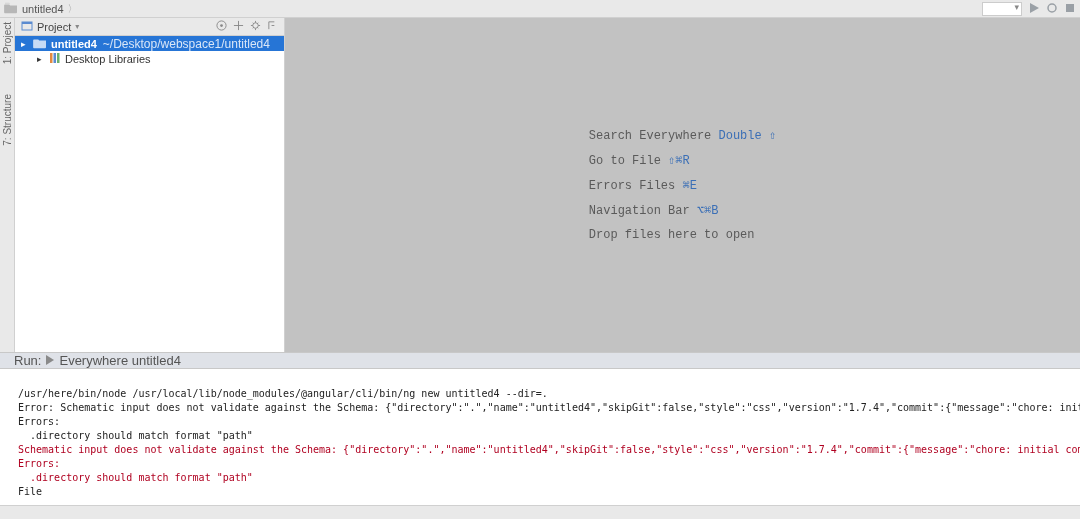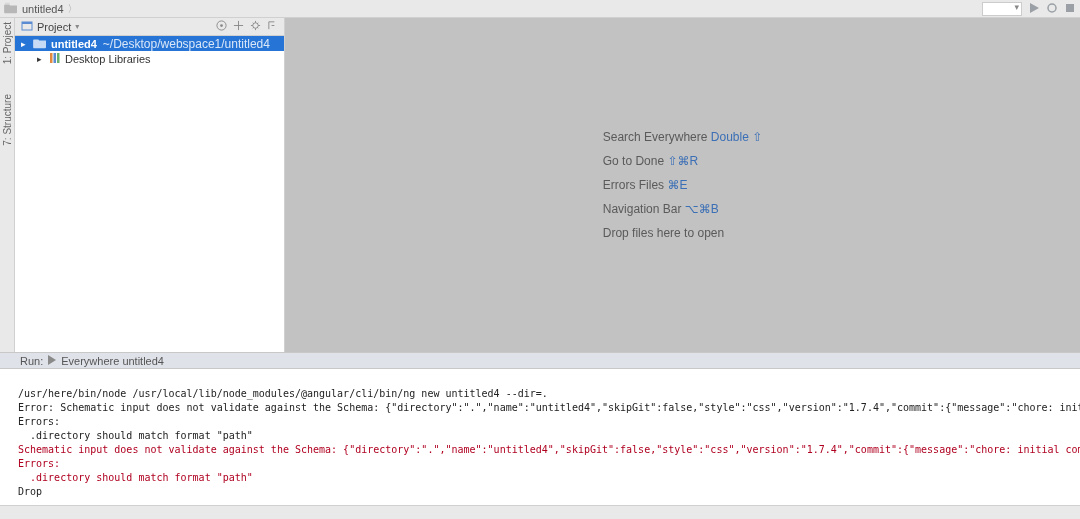--- a/index.html
+++ b/index.html
@@ -23,23 +23,23 @@
 .pane-tools svg { width:11px; height:11px; }
 .tree { flex:1; overflow:auto; }
 .tree-row { display:flex; align-items:center; height:15px; padding-left:6px; gap:4px; font-size:11px; }
 .tree-row.selected { background:#2675d6; color:#fff; }
 .tree-row.selected .subpath { color:#d9e6f7; }
 .tree-row .arrow { width:8px; font-size:9px; }
 .tree-row .subpath { color:#888; font-size:12px; margin-left:2px; }
 .tree-row.child { padding-left:22px; }
 .editor-area { flex:1; background:#c2c2c2; display:flex; align-items:center; justify-content:center; }
 .hints { text-align:left; }
-.hint-row { font-size:12px; color:#5a5a5a; margin:10px 0; }
+.hint-row { font-size:12px; color:#5a5a5a; margin:10px 0;font-family:Liberation Mono, monospace; }
 .hint-row .shortcut { color:#3b6fb6; }
-.run-bar { height:17px; background:#dfe2e8; border-top:1px solid #c8c8c8; border-bottom:1px solid #c8c8c8; display:flex; align-items:center; padding:0 20px; gap:4px; font-size:11px; color:#555; }
+.run-bar { height:17px; background:#dfe2e8; border-top:1px solid #c8c8c8; border-bottom:1px solid #c8c8c8; display:flex; align-items:center; padding:0 14px; gap:4px; font-size:13px; color:#555; }
 .run-bar .play svg { width:10px; height:10px; }
 .console { flex:0 0 auto; padding:4px 10px 6px 18px; font-family:Menlo,Consolas,monospace; font-size:10px; line-height:14px; color:#222; background:#fff; white-space:pre; overflow:hidden; }
 .console .err { color:#b00020; }
 .bottom-strip { height:14px; background:#e9e9e9; border-top:1px solid #d0d0d0; }
 .lib-icon svg { width:12px; height:12px; }
 </style>
 </head>
 <body>
 
 <div class="topbar">
@@ -121,21 +121,21 @@
               <rect x="8" y="1" width="2.5" height="10" fill="#6bb06b"></rect>
             </svg></span>
         <span>Desktop Libraries</span>
       </div>
     </div>
   </div>
 
   <div class="editor-area">
     <div class="hints">
       <div class="hint-row"><span>Search Everywhere</span> <span class="shortcut">Double ⇧</span></div>
-      <div class="hint-row"><span>Go to Done</span> <span class="shortcut">⇧⌘R</span></div>
+      <div class="hint-row"><span>Go to File</span> <span class="shortcut">⇧⌘R</span></div>
       <div class="hint-row"><span>Errors Files</span> <span class="shortcut">⌘E</span></div>
       <div class="hint-row"><span>Navigation Bar</span> <span class="shortcut">⌥⌘B</span></div>
       <div class="hint-row"><span>Drop files here to open</span></div>
     </div>
   </div>
 </div>
 
 <div class="run-bar">
   <span>Run:</span>
   <span class="play"><svg viewBox="0 0 10 10">
@@ -145,16 +145,16 @@
 </div>
 
 <div class="console">
 <span>/usr/here/bin/node /usr/local/lib/node_modules/@angular/cli/bin/ng new untitled4 --dir=.</span>
 <span>Error: Schematic input does not validate against the Schema: {"directory":".","name":"untitled4","skipGit":false,"style":"css","version":"1.7.4","commit":{"message":"chore: initial commit from @angular/cli\n\n    _</span>
 <span>Errors:</span>
 <span>  .directory should match format "path"</span>
 <span class="err">Schematic input does not validate against the Schema: {"directory":".","name":"untitled4","skipGit":false,"style":"css","version":"1.7.4","commit":{"message":"chore: initial commit from @angular/cli\n\n    _</span>
 <span class="err">Errors:</span>
 <span class="err">  .directory should match format "path"</span>
-<span>Drop</span>
+<span>File</span>
 </div>
 
 <div class="bottom-strip"></div>
 
 </body></html>

